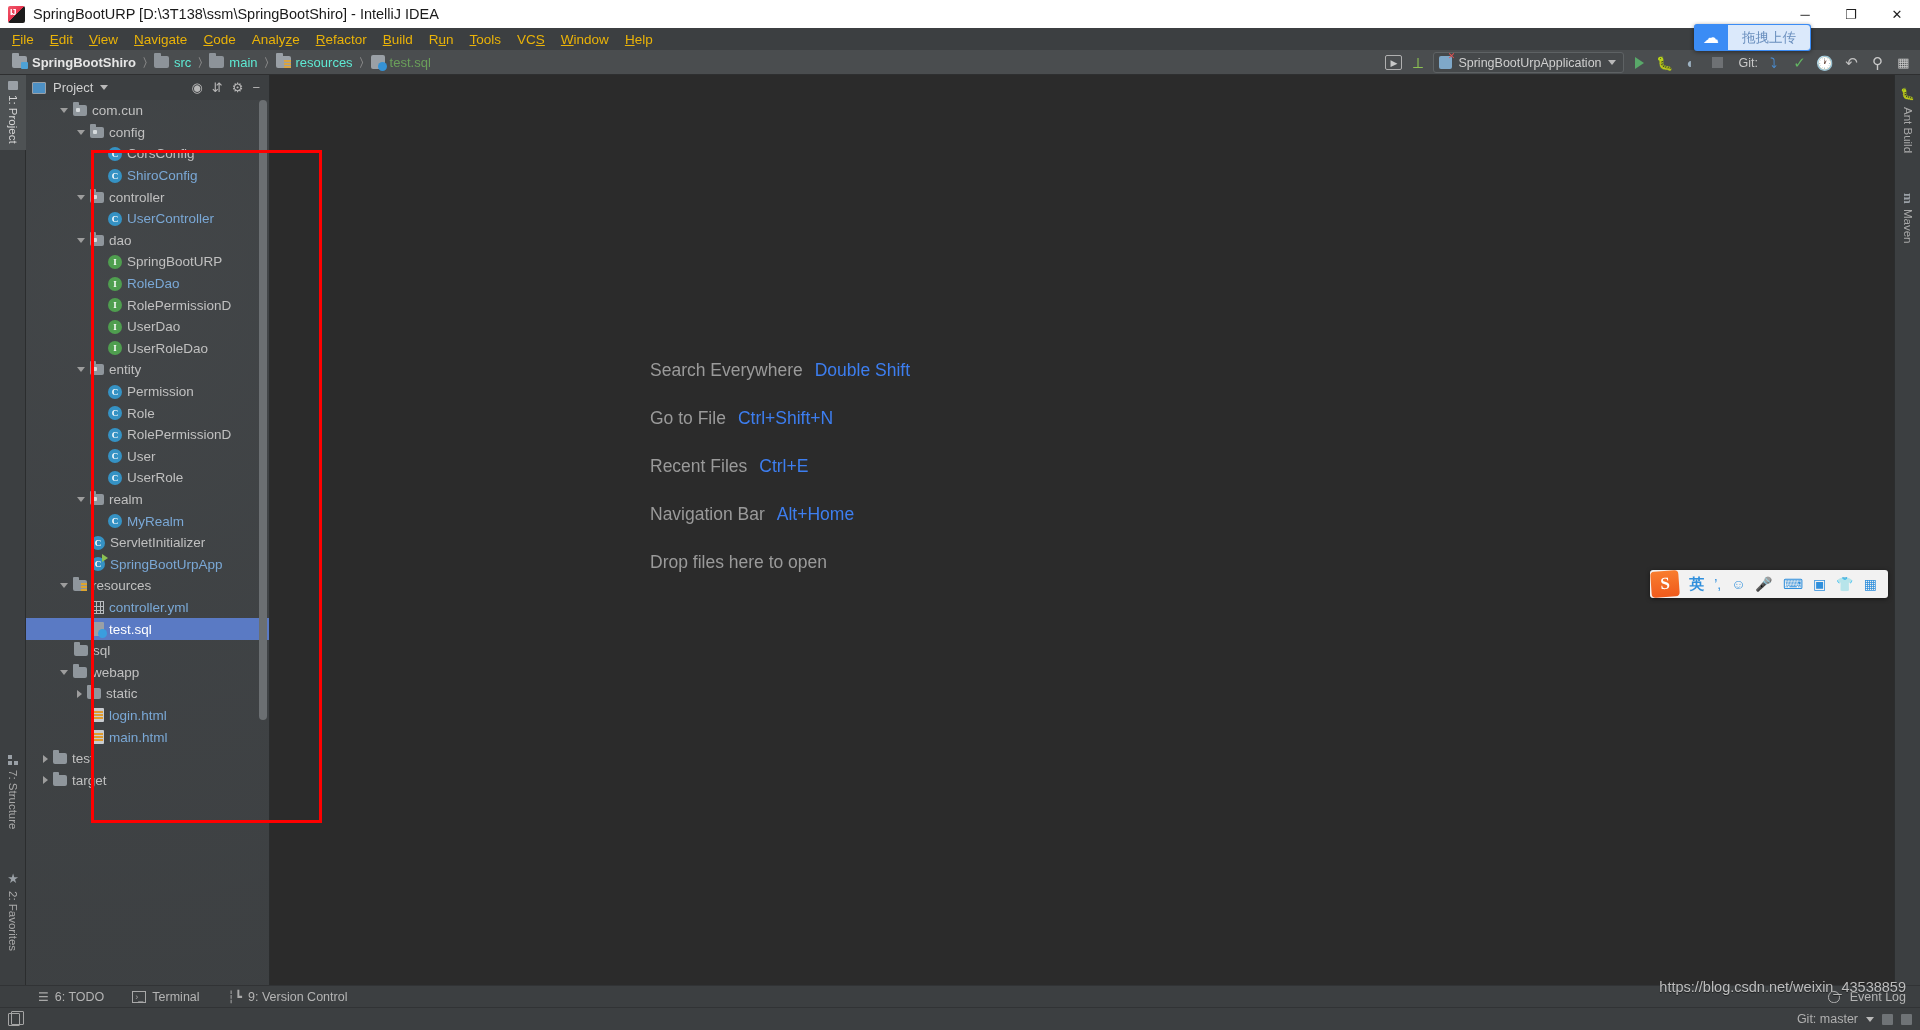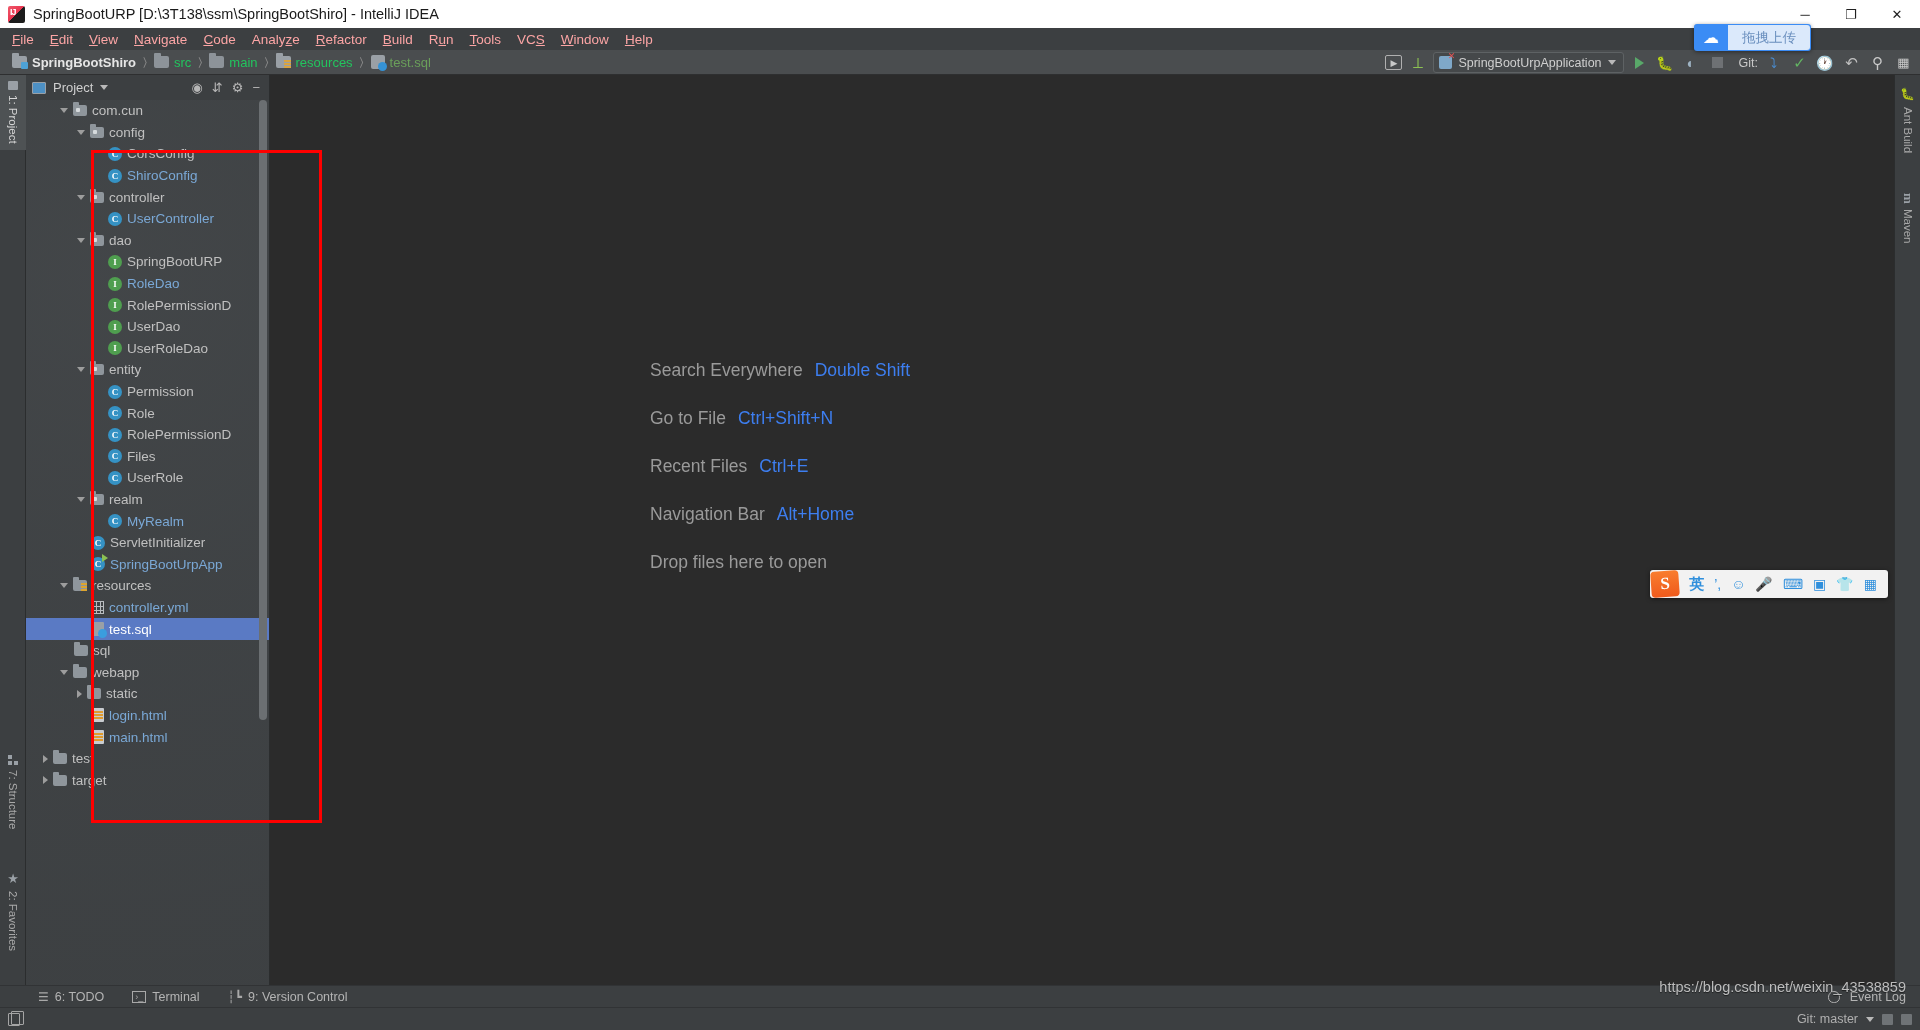--- a/index.html
+++ b/index.html
@@ -29,32 +29,32 @@
   }
   .win-btns { position: absolute; right: 0; top: 0; height: 28px; display: flex; }
   .win-btn {
     width: 46px; height: 28px; display: flex; align-items: center; justify-content: center;
     color: #202020; font-size: 13px;
   }
 
   
   .menubar {
     height: 22px; background: #3c3f41; display: flex; align-items: center;
-    padding-left: 4px; font-size: 13.5px; color: #fca5a5;
+    padding-left: 4px; font-size: 13.5px; color: #eab308;
   }
   .menu-item { padding: 2px 8px; white-space: nowrap; }
   .menu-item u { text-decoration: underline; }
 
   
   .navrow {
     height: 25px; background: #4a4d4f; display: flex; align-items: center;
     font-size: 13px; position: relative; border-bottom: 1px solid #2e2f30;
   }
   .crumbs { display: flex; align-items: center; padding-left: 10px; gap: 3px; }
-  .crumb { display: flex; align-items: center; gap: 5px; color: #22c55e; padding: 0 2px; }
+  .crumb { display: flex; align-items: center; gap: 5px; color: #5eead4; padding: 0 2px; }
   .crumb.bold { font-weight: bold; color: #e6e6e6; align-items: center; }
   .crumb.file { color: #6a9f5a; }
   .sep { color: #8a8a8a; font-size: 12px; padding: 0 2px; }
 
   .folder-ico {
     width: 15px; height: 12px; position: relative; flex: 0 0 auto;
     background: #9aa0a6; border-radius: 1px 2px 2px 2px;
   }
   .folder-ico::before {
     content: ""; position: absolute; left: 0; top: -3px; width: 7px; height: 4px;
@@ -521,21 +521,21 @@
         <div class="row">
           <span class="ind" style="width:63px"></span>
           <span class="arrow-sp"></span>
           <span class="cls-ico">C</span>
           <span class="name ">RolePermissionD</span>
         </div>
         <div class="row">
           <span class="ind" style="width:63px"></span>
           <span class="arrow-sp"></span>
           <span class="cls-ico">C</span>
-          <span class="name ">Files</span>
+          <span class="name ">User</span>
         </div>
         <div class="row">
           <span class="ind" style="width:63px"></span>
           <span class="arrow-sp"></span>
           <span class="cls-ico">C</span>
           <span class="name ">UserRole</span>
         </div>
         <div class="row">
           <span class="ind" style="width:46px"></span>
           <span class="arrow-d"></span>

